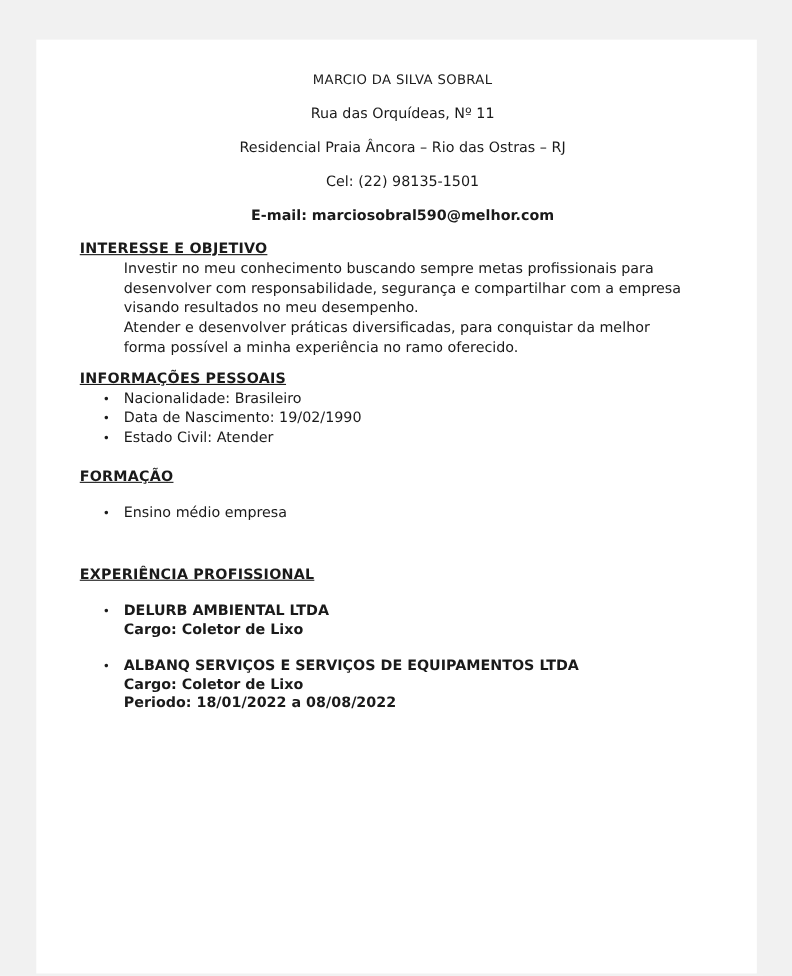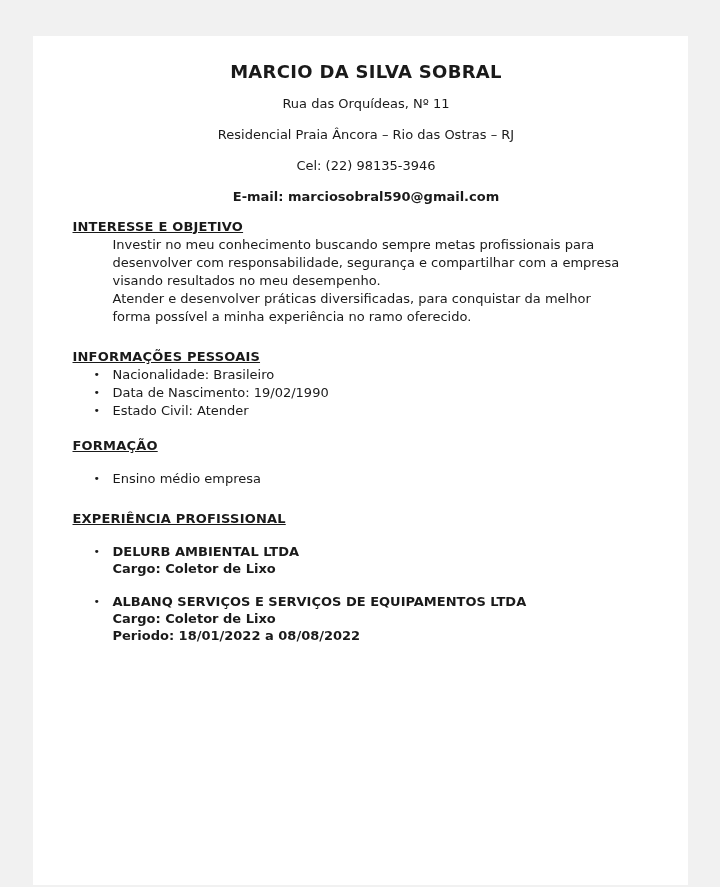--- a/index.html
+++ b/index.html
@@ -22,44 +22,44 @@
     margin: 36px auto 0 auto;
     background: #ffffff;
     padding: 26px 28px 40px 40px;
     font-size: 13px;
     line-height: 18px;
   }
   
   .doc-header { text-align: center; }
   .doc-header h1 {
     margin: 0 0 4px 0;
-    font-size: 18px;
+    font-size: 12px;
     line-height: 20px;
     letter-spacing: 0.3px;
-    font-weight: bold;
+    font-weight: normal;
   }
   .doc-header p {
     margin: 12px;
     line-height: 19px;
   }
   .bold { font-weight: bold; }
 
   
   h2.sec-title {
     margin: 0;
     font-size: 13px;
     line-height: 18px;
     font-weight: bold;
     text-decoration: underline;
     letter-spacing: 0.2px;
   }
   .sec-objective   { }
-  .sec-personal    { margin-top: 22px; }
+  .sec-personal    { margin-top: 10px; }
   .sec-education   { margin-top: 17px; }
-  .sec-experience  { margin-top: 22px; }
+  .sec-experience  { margin-top: 38px; }
 
   
   .body-block {
     margin: 0 0 0 40px;
     white-space: pre-line;
   }
 
   
   ul.bullets {
     list-style: none;
@@ -93,22 +93,22 @@
 </head>
 <body>
 
 <div class="canvas">
   <div class="page">
 
     <header class="doc-header">
       <h1>MARCIO DA SILVA SOBRAL</h1>
       <p>Rua das Orquídeas, Nº 11</p>
       <p>Residencial Praia Âncora – Rio das Ostras – RJ</p>
-      <p>Cel: (22) 98135-3946</p>
-      <p class="bold">E-mail: marciosobral590@gmail.com</p>
+      <p>Cel: (22) 98135-1501</p>
+      <p class="bold">E-mail: marciosobral590@melhor.com</p>
     </header>
 
     <section class="sec-objective">
       <h2 class="sec-title">INTERESSE E OBJETIVO</h2>
       <p class="body-block">Investir no meu conhecimento buscando sempre metas profissionais para
 desenvolver com responsabilidade, segurança e compartilhar com a empresa
 visando resultados no meu desempenho.
 Atender e desenvolver práticas diversificadas, para conquistar da melhor
 forma possível a minha experiência no ramo oferecido.</p>
     </section>

